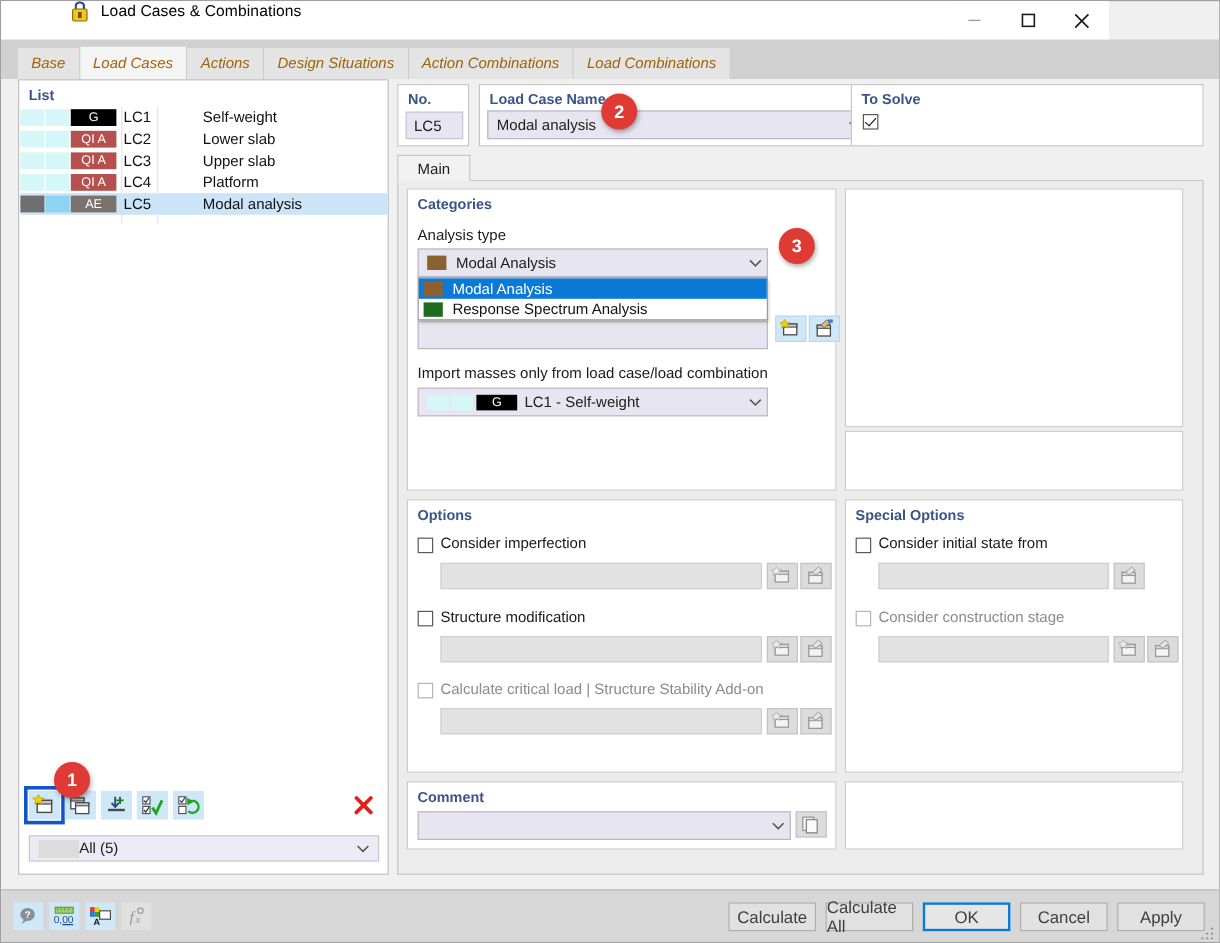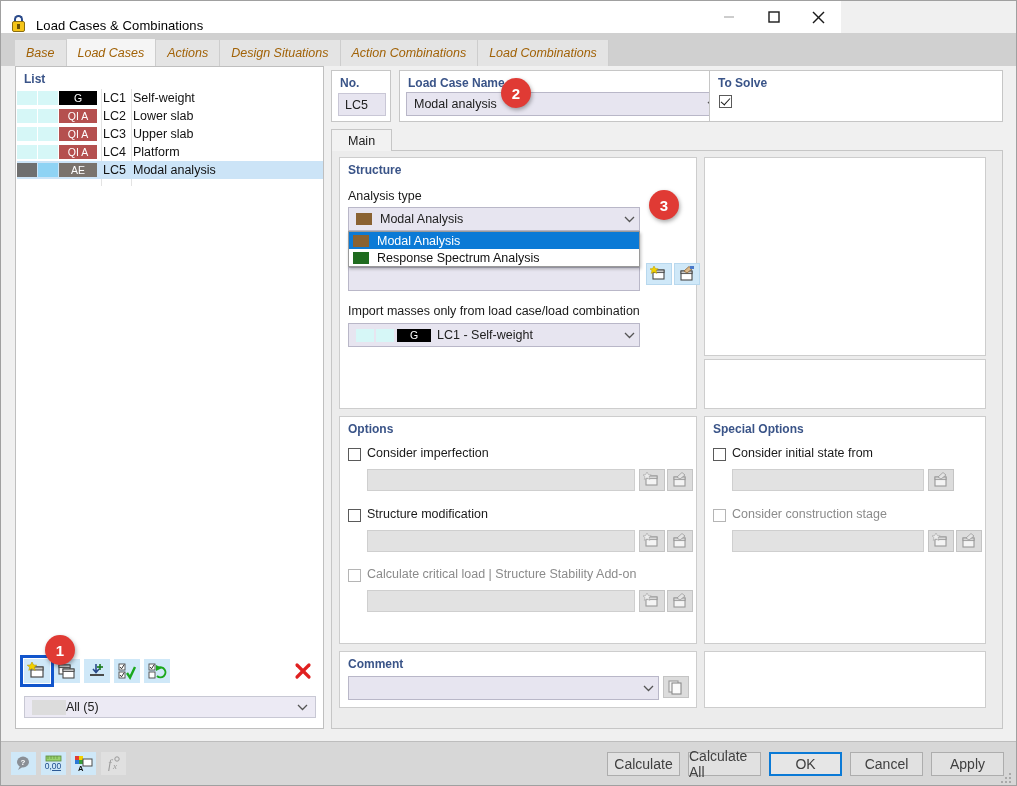--- a/index.html
+++ b/index.html
@@ -14,23 +14,23 @@
   }
   #app {
     position: relative;
     width: 1017px; height: 786px;
     background: #f0f0f0;
     border: 1px solid #a0a0a0;
   }
 
   
   .titlebar {
-    position: absolute; left: 0; top: 0; width: 840px; height: 32px;
+    position: absolute; left: 0; top: 0; width: 923px; height: 32px;
     background: #ffffff;
-    display: flex; align-items: flex-end;
+    display: flex; align-items: flex-start; padding-left: 48px;
   }
   .titlebar .app-icon {
     width: 18px; height: 18px; margin-left: 9px; margin-right: 8px;
     position: relative;
   }
   .app-icon .lock-body {
     position: absolute; left: 2px; top: 6px; width: 13px; height: 11px;
     background: #f5c518; border: 1px solid #8a6d10; border-radius: 2px;
   }
   .app-icon .lock-shackle {
@@ -99,21 +99,21 @@
   .sw.blue { background: #8fd3f4; }
   .badge {
     width: 38px; height: 14px; flex: 0 0 auto;
     display: flex; align-items: center; justify-content: center;
     font-size: 10.5px; color: #ffffff; margin-right: 6px;
   }
   .badge.black { background: #000000; }
   .badge.red { background: #b5504f; }
   .badge.darkgray { background: #7a736c; }
   .lc-no { width: 30px; flex: 0 0 auto; color: #111; }
-  .lc-name { flex: 1 1 auto; color: #111; }
+  .lc-name { flex: 1 1 auto; color: #111; margin-left: 36px; }
   .list-vsep {
     position: absolute; top: 22px; width: 1px; background: #e3e3e3;
   }
 
   
   .list-toolbar {
     position: absolute; left: 8px; bottom: 44px; width: 292px; height: 26px;
     display: flex; align-items: center; gap: 4px;
   }
   .tbtn {
@@ -424,21 +424,21 @@
       </div>
 
       <div class="maintab">
         <div class="maintab-strip">
           <div class="mtab">Main</div>
           <div class="mfill"></div>
         </div>
         <div class="maintab-body">
 
           <div class="group" style="left:7px; top:6px; width:358px; height:252px;">
-            <div class="gtitle">Structure</div>
+            <div class="gtitle">Categories</div>
             <div class="plainlabel" style="position:absolute; left:8px; top:31px;">Analysis type</div>
 
             <div class="combo" style="position:absolute; left:8px; top:49px; width:292px;">
               <span class="dd-sw" style="background:#8a6232;"></span>
               <span>Modal Analysis</span>
               <span class="ccaret">
                 <svg width="11" height="7">
                     <path d="M1 1 L5.5 5.5 L10 1" stroke="#555" stroke-width="1.3" fill="none"></path>
                   </svg>
               </span>

